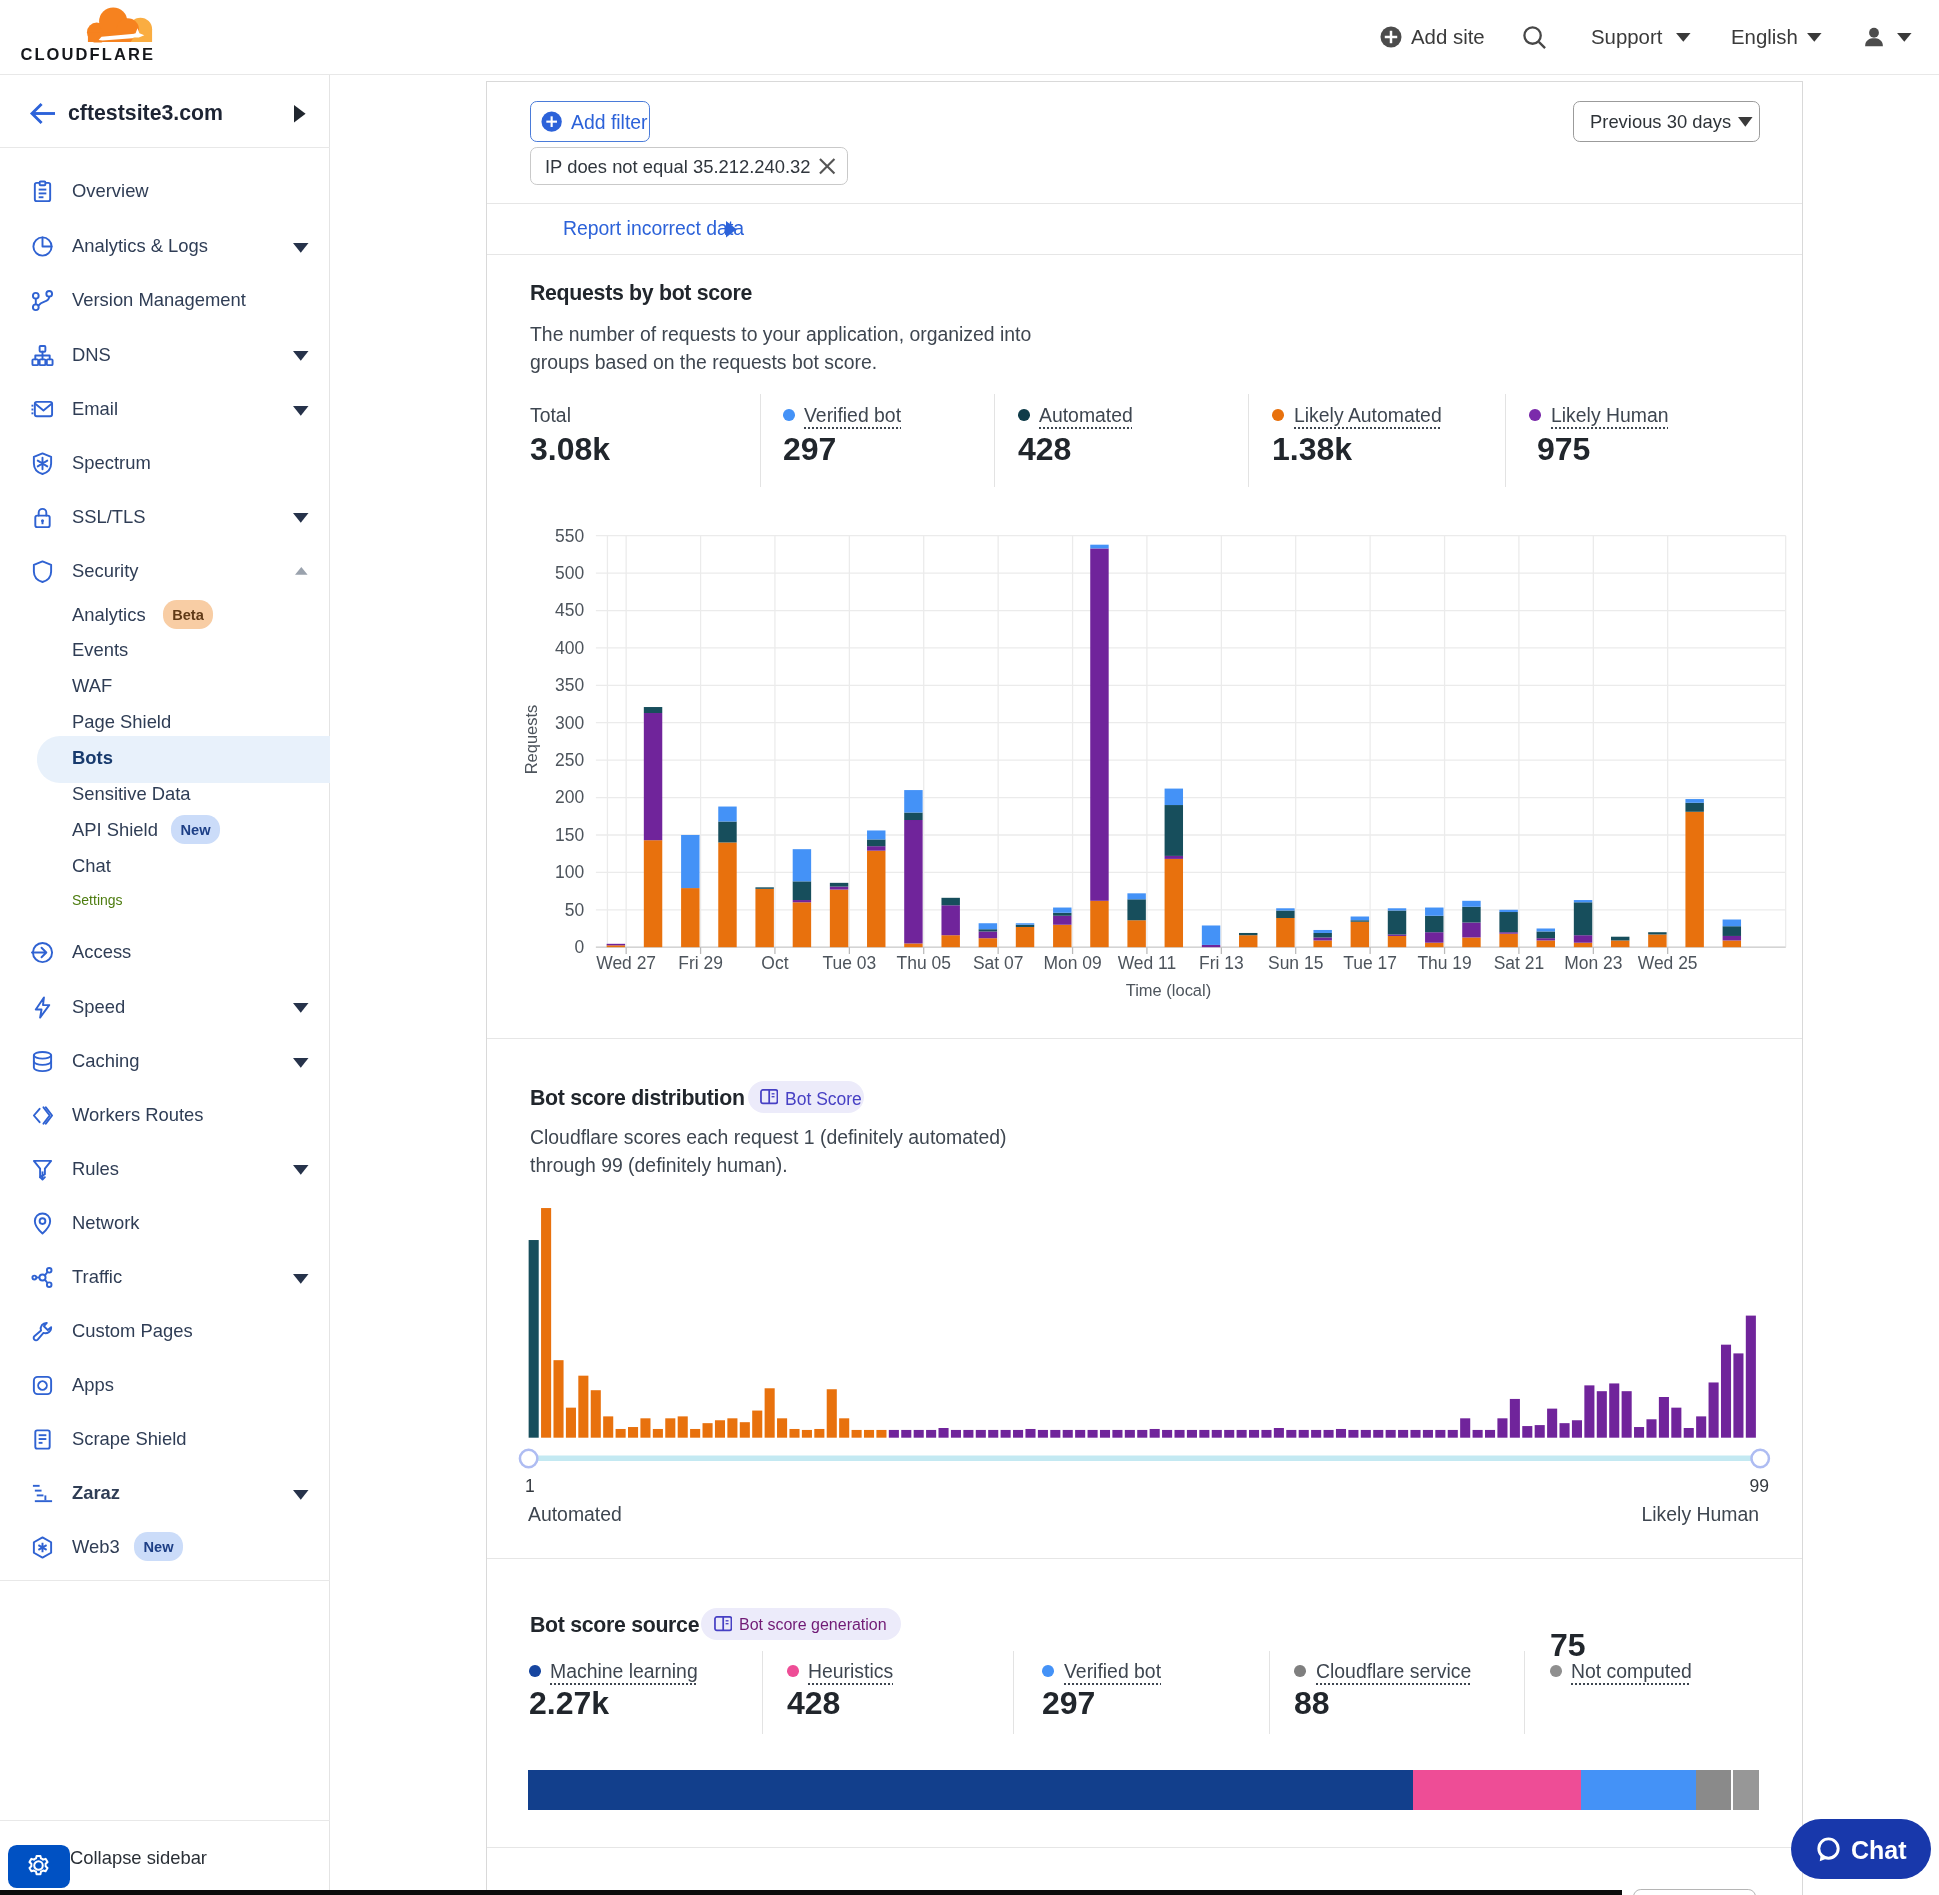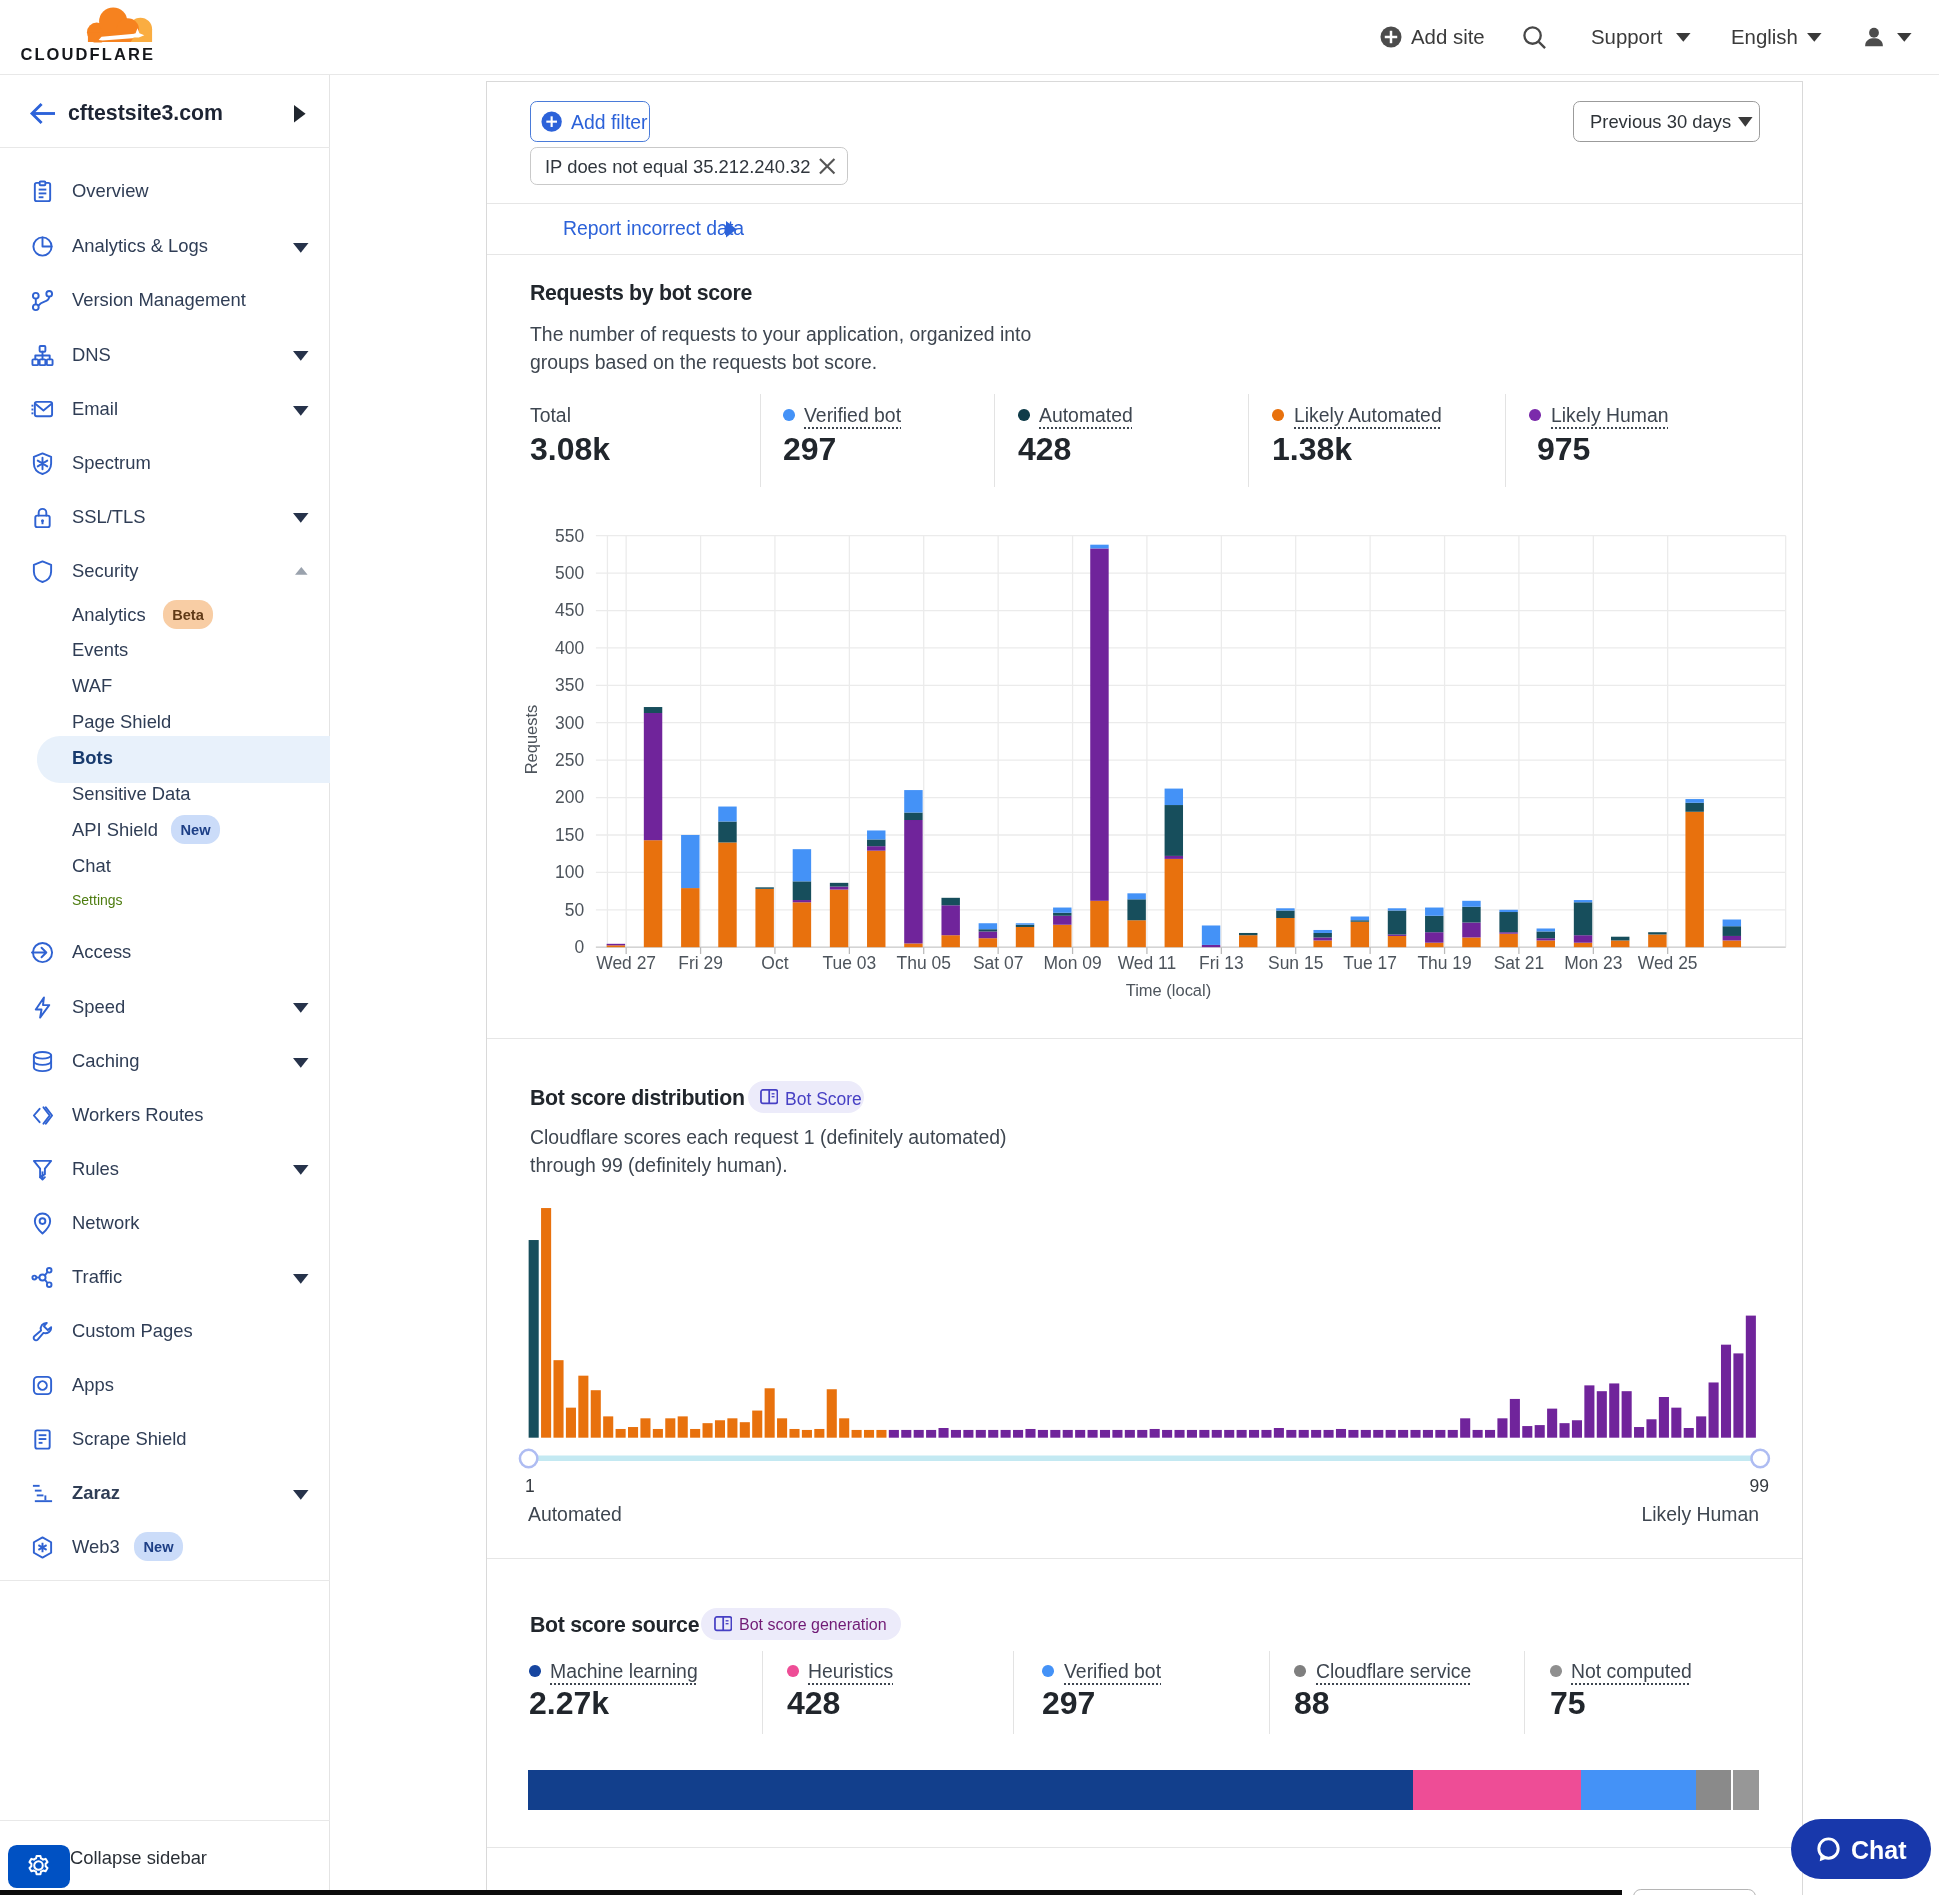--- a/index.html
+++ b/index.html
@@ -603,21 +603,21 @@
 <div class="dot" style="left:1042px;top:1665px;width:11.6px;height:11.6px;background:#4492f7;"></div>
 <div class="t dotted" style="left:1064px;top:1660px;font-size:19.4px;color:#3e4650;">Verified bot</div>
 <div class="t" style="left:1042px;top:1685px;font-size:32px;font-weight:bold;color:#21262c;">297</div>
 <div class="sep" style="left:1269px;top:1651px;height:83px;"></div>
 <div class="dot" style="left:1294px;top:1665px;width:11.6px;height:11.6px;background:#7f7f7f;"></div>
 <div class="t dotted" style="left:1316px;top:1660px;font-size:19.4px;color:#3e4650;">Cloudflare service</div>
 <div class="t" style="left:1294px;top:1685px;font-size:32px;font-weight:bold;color:#21262c;">88</div>
 <div class="sep" style="left:1524px;top:1651px;height:83px;"></div>
 <div class="dot" style="left:1550px;top:1665px;width:11.6px;height:11.6px;background:#8f8f8f;"></div>
 <div class="t dotted" style="left:1571px;top:1660px;font-size:19.4px;color:#3e4650;">Not computed</div>
-<div class="t" style="left:1550px;top:1685px;font-size:32px;font-weight:bold;color:#21262c;">75</div>
+<div class="t" style="left:1550px;top:1627px;font-size:32px;font-weight:bold;color:#21262c;">75</div>
 <div class="abs" style="left:528px;top:1770px;width:885px;height:40px;background:#123f8c;"></div>
 <div class="abs" style="left:1413px;top:1770px;width:168px;height:40px;background:#ee4d96;"></div>
 <div class="abs" style="left:1581px;top:1770px;width:115px;height:40px;background:#4492f7;"></div>
 <div class="abs" style="left:1696px;top:1770px;width:35px;height:40px;background:#8a8a8a;"></div>
 <div class="abs" style="left:1733px;top:1770px;width:26px;height:40px;background:#979797;"></div>
 <div class="abs" style="left:1633px;top:1889px;width:123px;height:9.7px;border:1.9px solid #b5b5b5;border-radius:7.8px 7.8px 0 0;background:#fff;"></div>
 <div class="abs" style="left:0;top:1890px;width:1622px;height:4.9px;background:#0c0c0c;"></div>
 <div class="abs" style="left:1791px;top:1819px;width:140px;height:60px;background:#1838ab;border-radius:30px;"></div>
 <svg class="abs" style="left:1813px;top:1834px;" width="31" height="31" viewBox="0 0 32 32">
 <circle cx="16" cy="15" r="10" fill="none" stroke="#fff" stroke-width="3"></circle>

